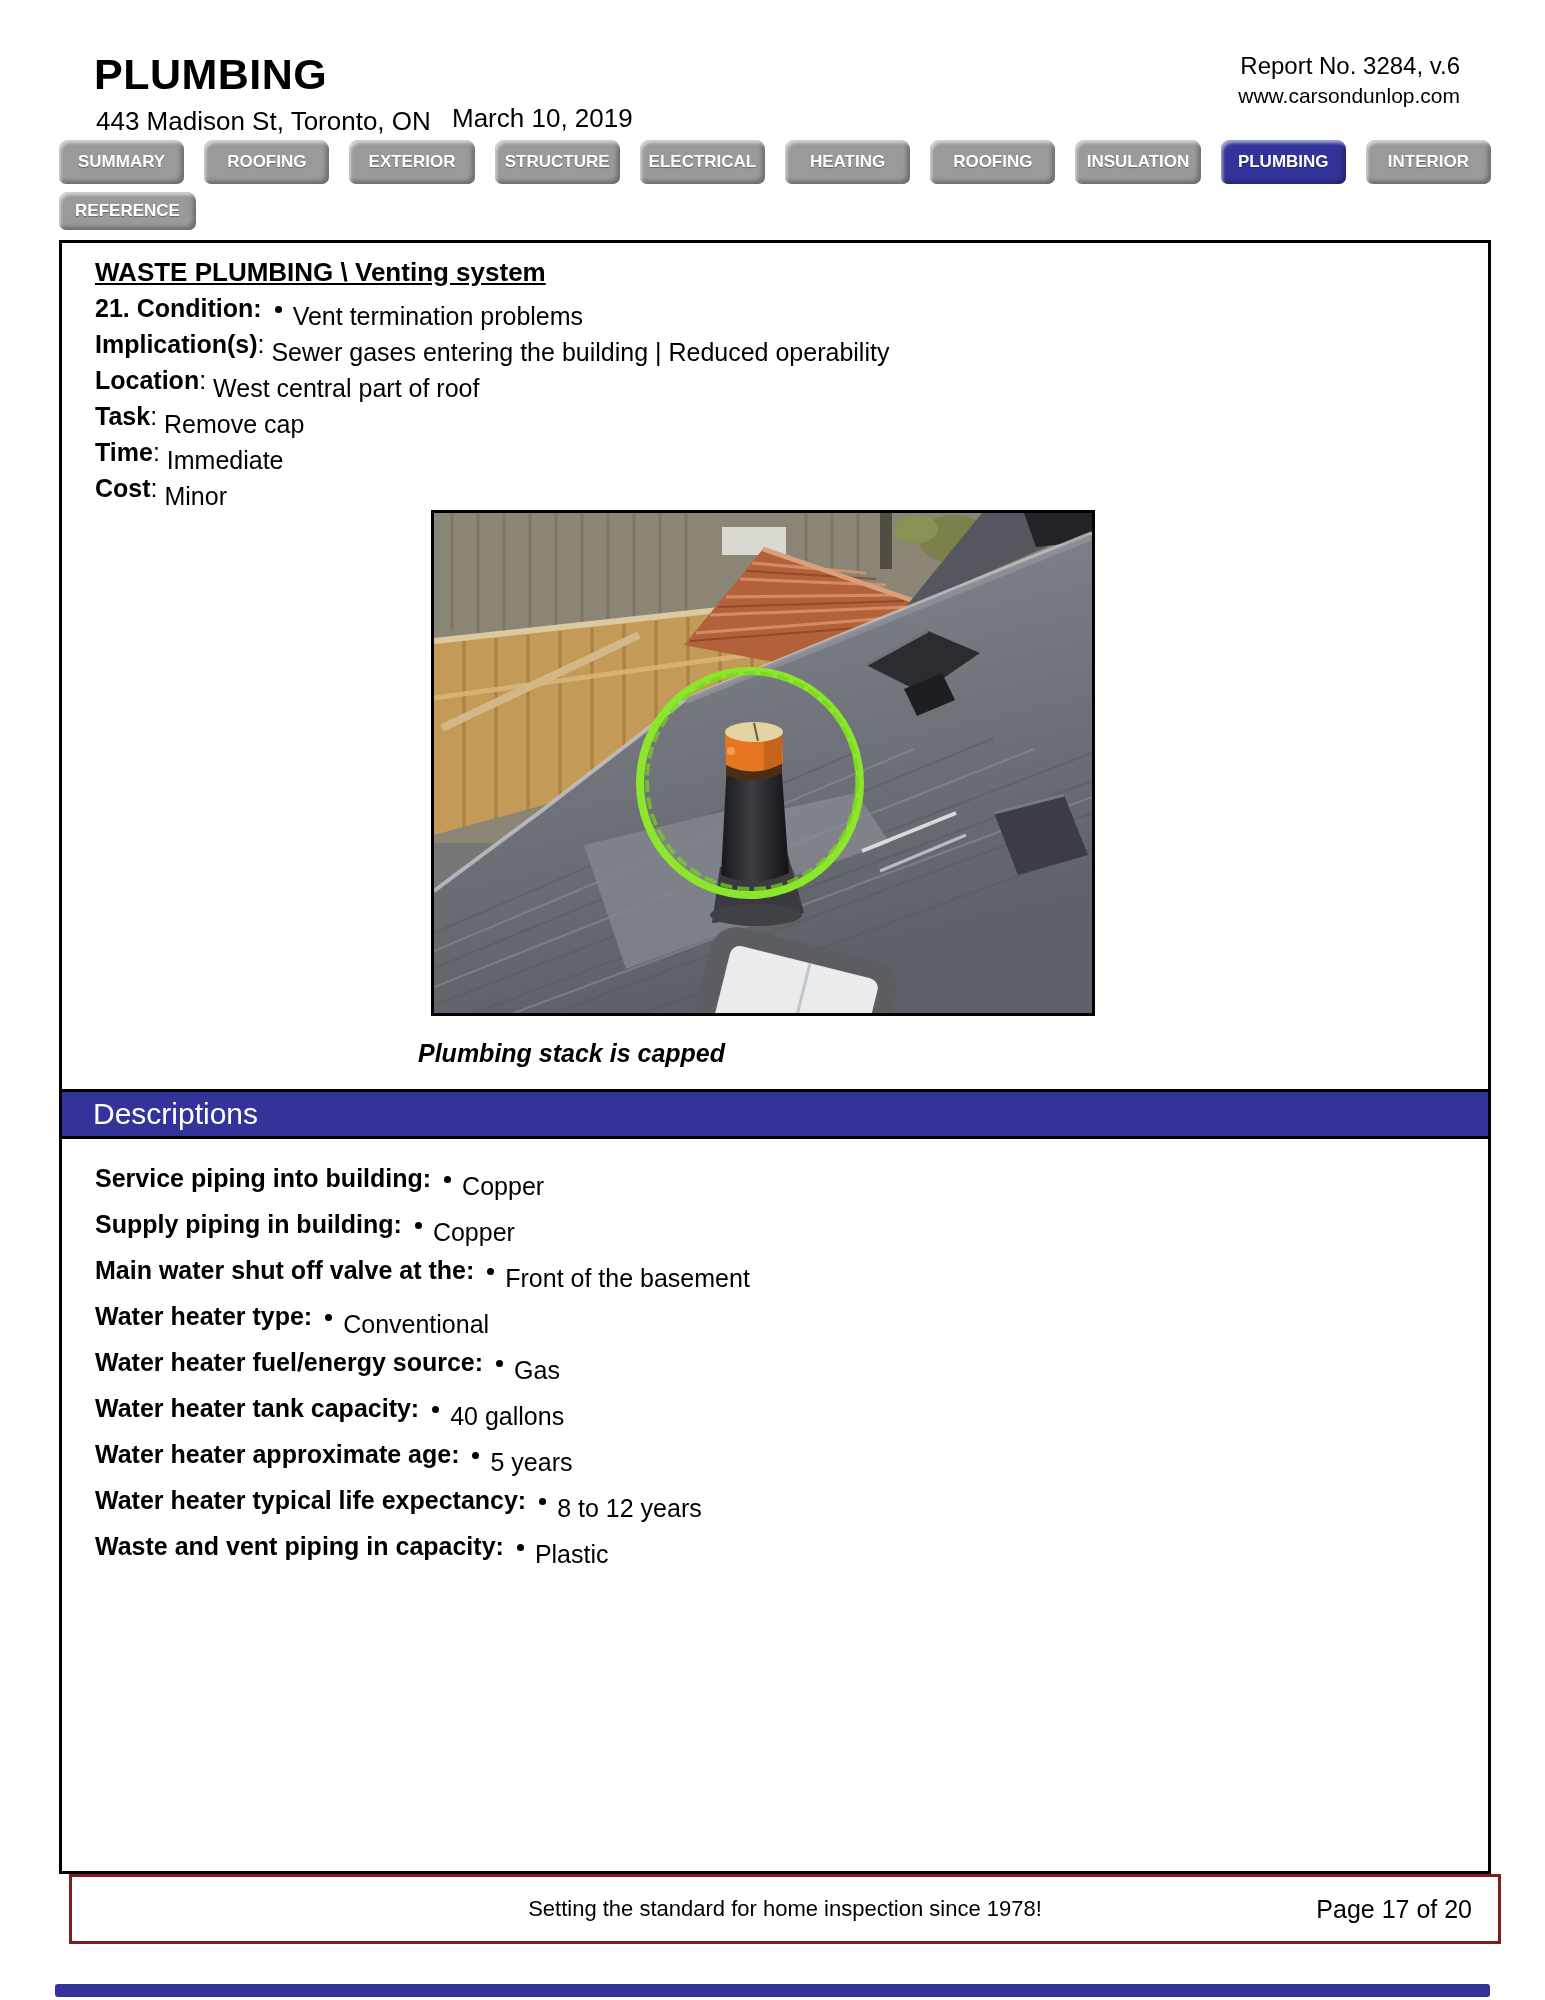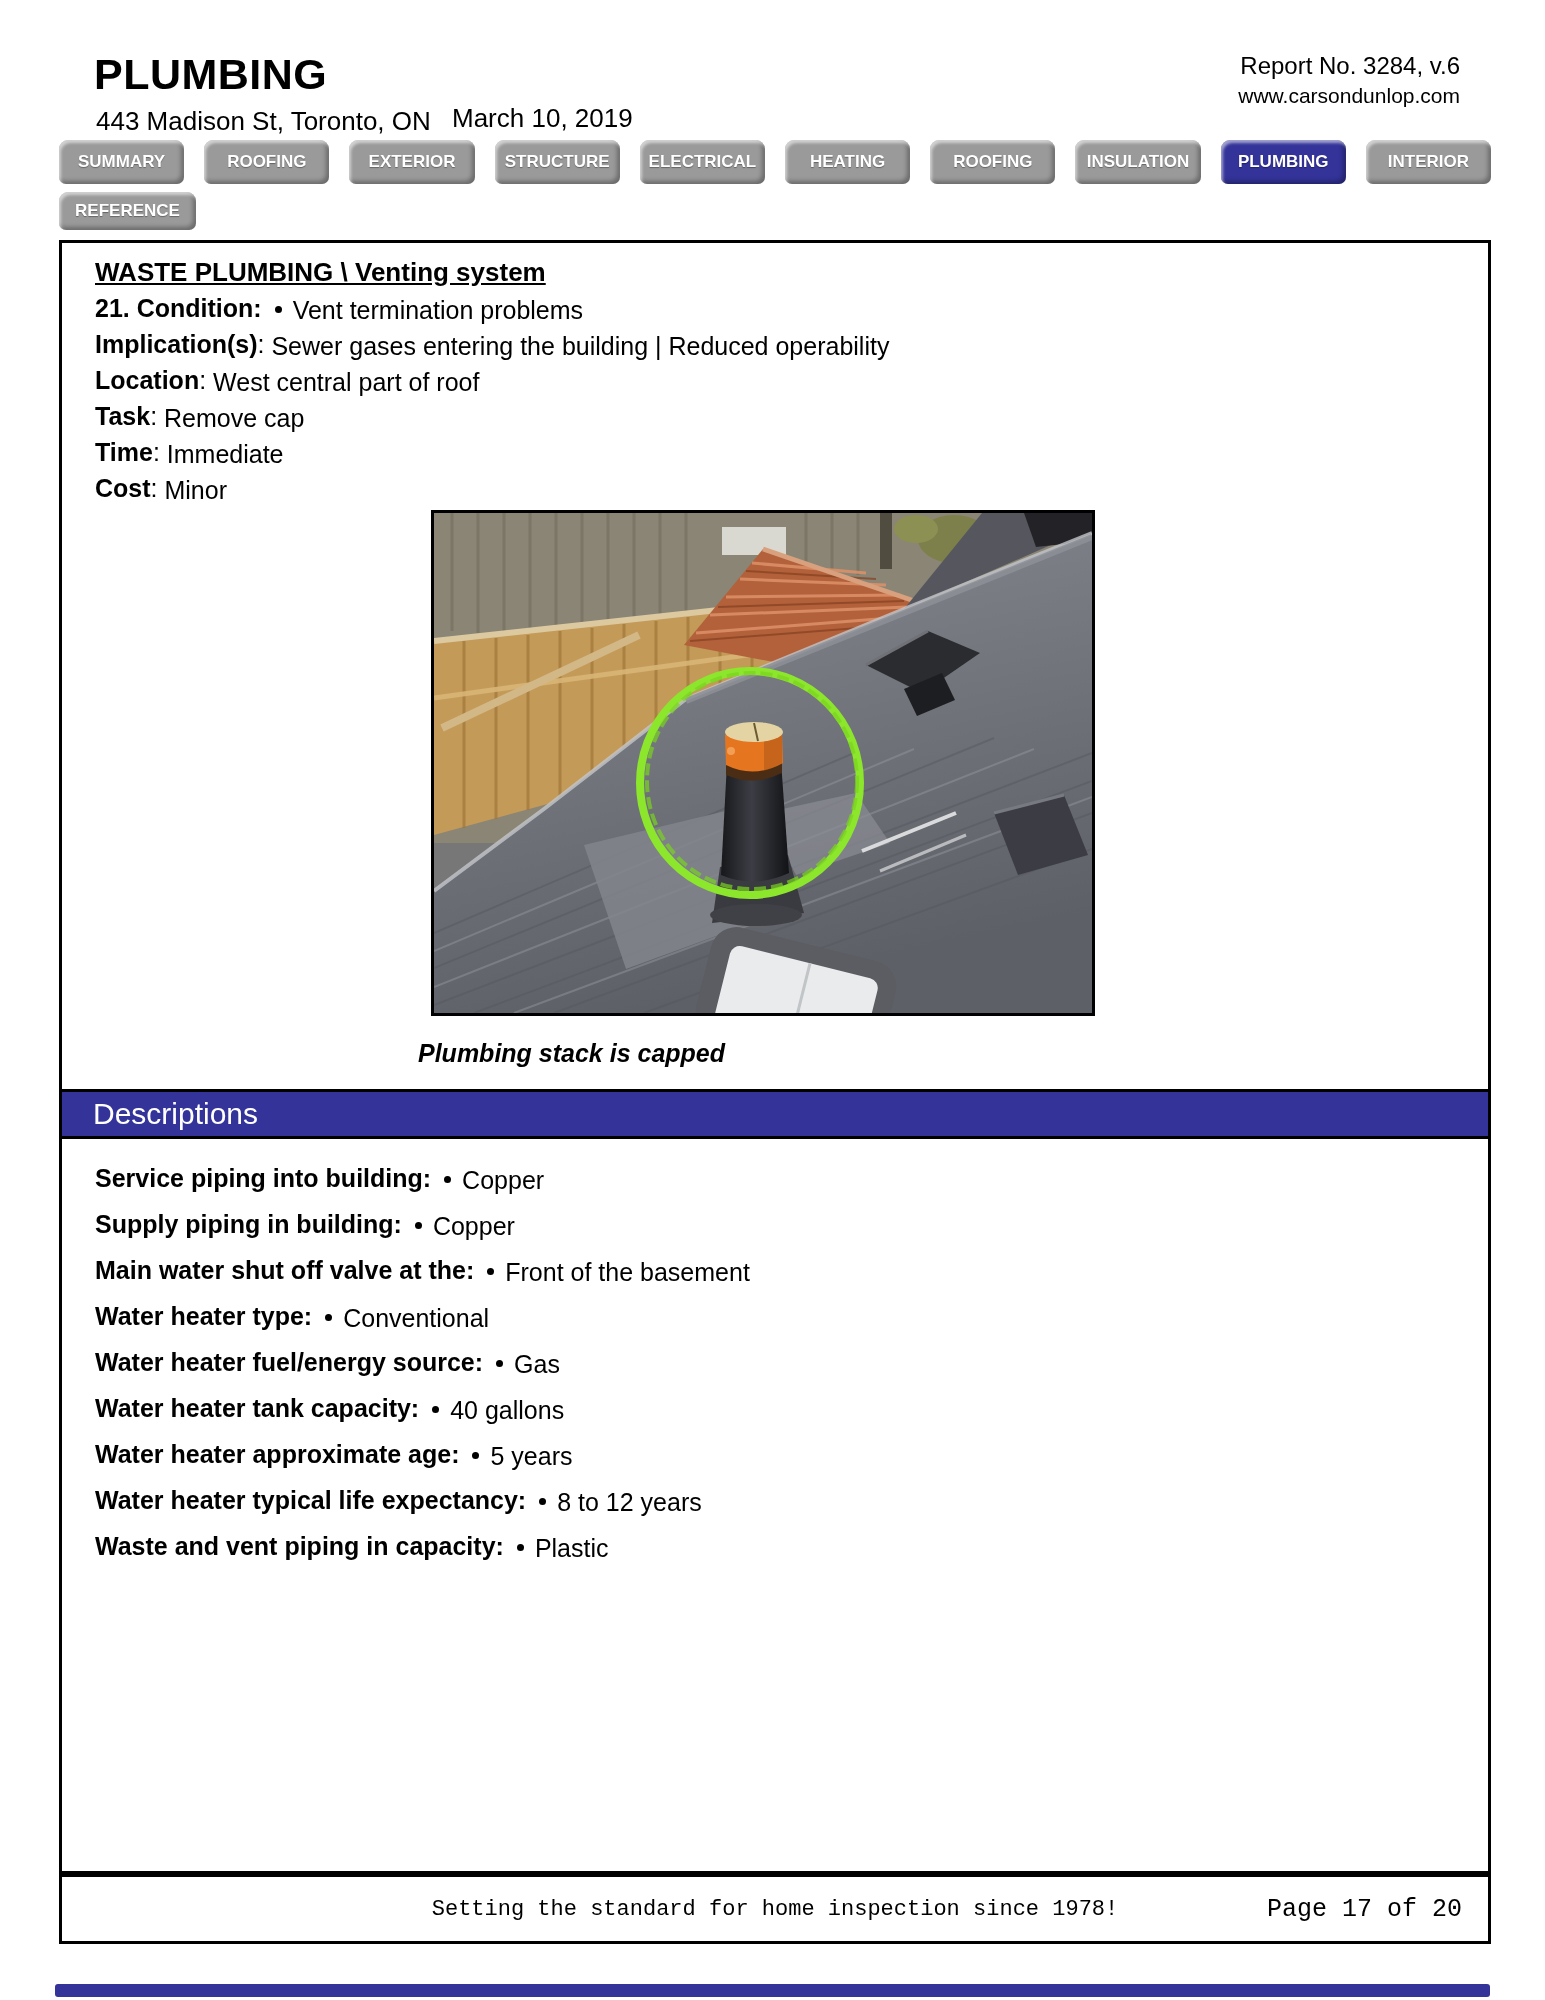--- a/index.html
+++ b/index.html
@@ -21,39 +21,39 @@
        text-shadow:0 1px 1px rgba(0,0,0,.35);cursor:pointer;white-space:nowrap;}
   .tab.active{background:#333399;}
   .tabrow2{position:absolute;left:59px;top:192px;width:137px;height:38px;display:flex;}
 
   
   .mainbox{position:absolute;left:59px;top:240px;width:1426px;height:1628px;border:3px solid #000;background:#fff;}
   .sec-heading{position:absolute;left:33px;top:14px;font-size:26px;font-weight:bold;text-decoration:underline;}
   .cond{position:absolute;left:33px;top:52px;font-size:25px;}
   .cond .row{line-height:27px;margin-bottom:9px;white-space:nowrap;}
   .lbl{font-weight:bold;}
-  .val{position:relative;top:2px;}
+  .val{position:relative;top:8px;}
   .dot{display:inline-block;width:7px;height:7px;border-radius:50%;background:#000;
        margin:0 11px 2px 13px;vertical-align:middle;}
 
   
   .photo{position:absolute;left:369px;top:267px;width:658px;height:500px;border:3px solid #000;background:#777;}
   .photo svg{display:block;}
   .caption{position:absolute;left:356px;top:796px;font-size:25px;font-weight:bold;font-style:italic;}
 
   
   .banner{position:absolute;left:0;top:846px;width:100%;height:44px;background:#333399;
           border-top:3px solid #000;border-bottom:3px solid #000;display:flex;align-items:center;}
   .banner span{color:#fff;font-size:30px;margin-left:31px;}
   .desc{position:absolute;left:33px;top:922px;font-size:25px;}
   .desc .row{line-height:26px;margin-bottom:20px;white-space:nowrap;}
 
   
-  .footerbar{position:absolute;left:59px;top:1874px;width:1426px;height:64px;border:3px solid #000000;
-             display:flex;align-items:center;font-family:Liberation Mono, monospace;}
+  .footerbar{position:absolute;left:69px;top:1874px;width:1426px;height:64px;border:3px solid #7f1d1d;
+             display:flex;align-items:center;}
   .tagline{width:100%;text-align:center;font-size:22px;}
   .pageno{position:absolute;right:26px;font-size:25px;}
   .bottombar{position:absolute;left:55px;top:1984px;width:1435px;height:13px;background:#333399;border-radius:3px;}
 </style>
 </head>
 <body>
 
 <div class="page">
 
   <div class="title">PLUMBING</div>

